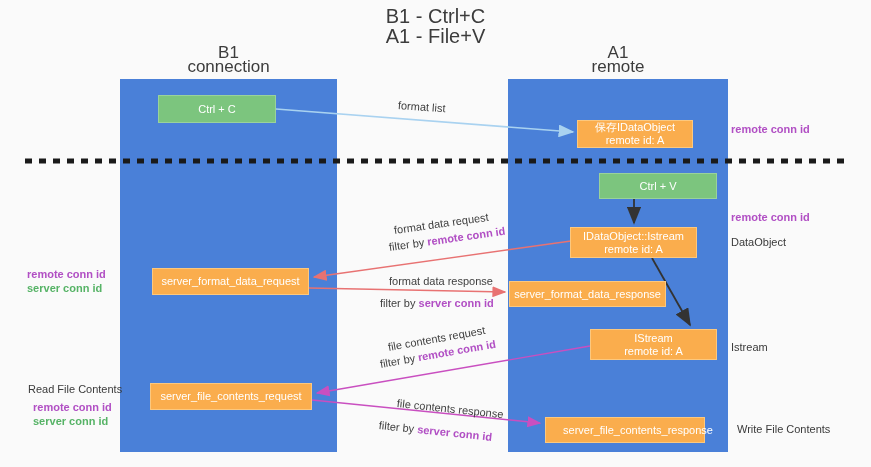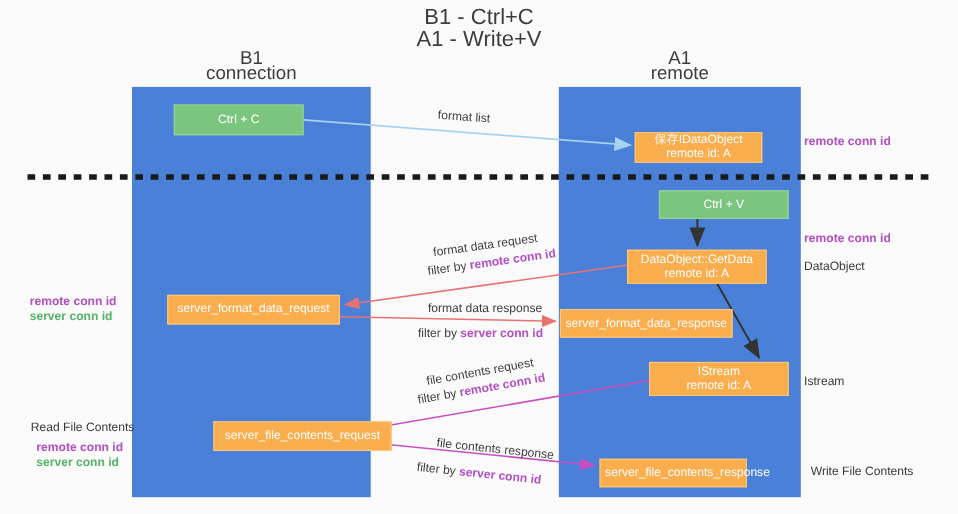--- a/index.html
+++ b/index.html
@@ -23,21 +23,21 @@
   .slabel.purple{color:#b14fc4;font-weight:bold;}
   .slabel.green{color:#56b366;font-weight:bold;}
 </style>
 </head>
 <body>
 
 <div class="canvas">
 
   <div class="title-block">
     <div>B1 - Ctrl+C</div>
-    <div>A1 - Write+V</div>
+    <div>A1 - File+V</div>
   </div>
 
   <div class="lane-head left">
     <div>B1</div>
     <div>connection</div>
   </div>
   <div class="lane-head right">
     <div>A1</div>
     <div>remote</div>
   </div>
@@ -81,36 +81,36 @@
   <div class="node green" style="left:158px;top:95px;width:118px;height:28px;">Ctrl + C</div>
 
   <div class="node orange" style="left:577px;top:120px;width:116px;height:28px;">
     <div>保存IDataObject</div>
     <div>remote id: A</div>
   </div>
 
   <div class="node green" style="left:575px;top:173px;width:118px;height:26px;margin-left:24px;">Ctrl + V</div>
 
   <div class="node orange" style="left:570px;top:227px;width:127px;height:31px;">
-    <div>DataObject::GetData</div>
+    <div>IDataObject::Istream</div>
     <div>remote id: A</div>
   </div>
 
   <div class="node orange" style="left:152px;top:268px;width:157px;height:27px;">server_format_data_request</div>
 
   <div class="node orange" style="left:509px;top:281px;width:157px;height:26px;">server_format_data_response</div>
 
   <div class="node orange" style="left:590px;top:329px;width:127px;height:31px;">
     <div>IStream</div>
     <div>remote id: A</div>
   </div>
 
-  <div class="node orange" style="left:150px;top:383px;width:162px;height:27px;margin-left:44px;">server_file_contents_request</div>
+  <div class="node orange" style="left:150px;top:383px;width:162px;height:27px;">server_file_contents_request</div>
 
-  <div class="node orange" style="left:545px;top:417px;width:134px;height:26px;padding-left:26px;">server_file_contents_response</div>
+  <div class="node orange" style="left:545px;top:417px;width:160px;height:26px;padding-left:26px;">server_file_contents_response</div>
 
   <div class="alabel" style="left:398px;top:99px;transform:rotate(4deg);">format list</div>
 
   <div class="alabel" style="left:394px;top:224px;transform:rotate(-8deg);">format data request</div>
   <div class="alabel" style="left:389px;top:241px;transform:rotate(-8deg);"><span>filter by </span><span class="conn-purple">remote conn id</span></div>
 
   <div class="alabel" style="left:389px;top:275px;">format data response</div>
   <div class="alabel" style="left:380px;top:297px;"><span>filter by </span><span class="conn-purple">server conn id</span></div>
 
   <div class="alabel" style="left:388px;top:341px;transform:rotate(-10deg);">file contents request</div>

